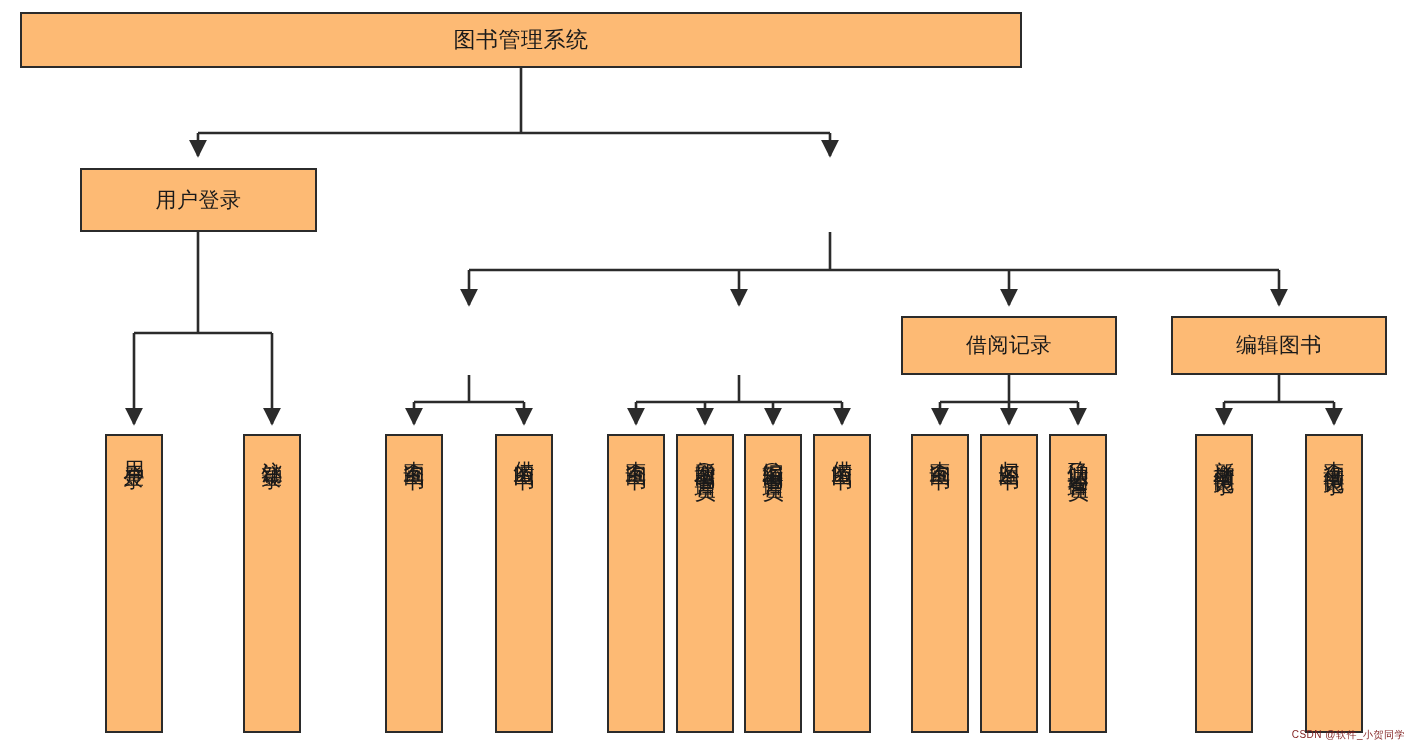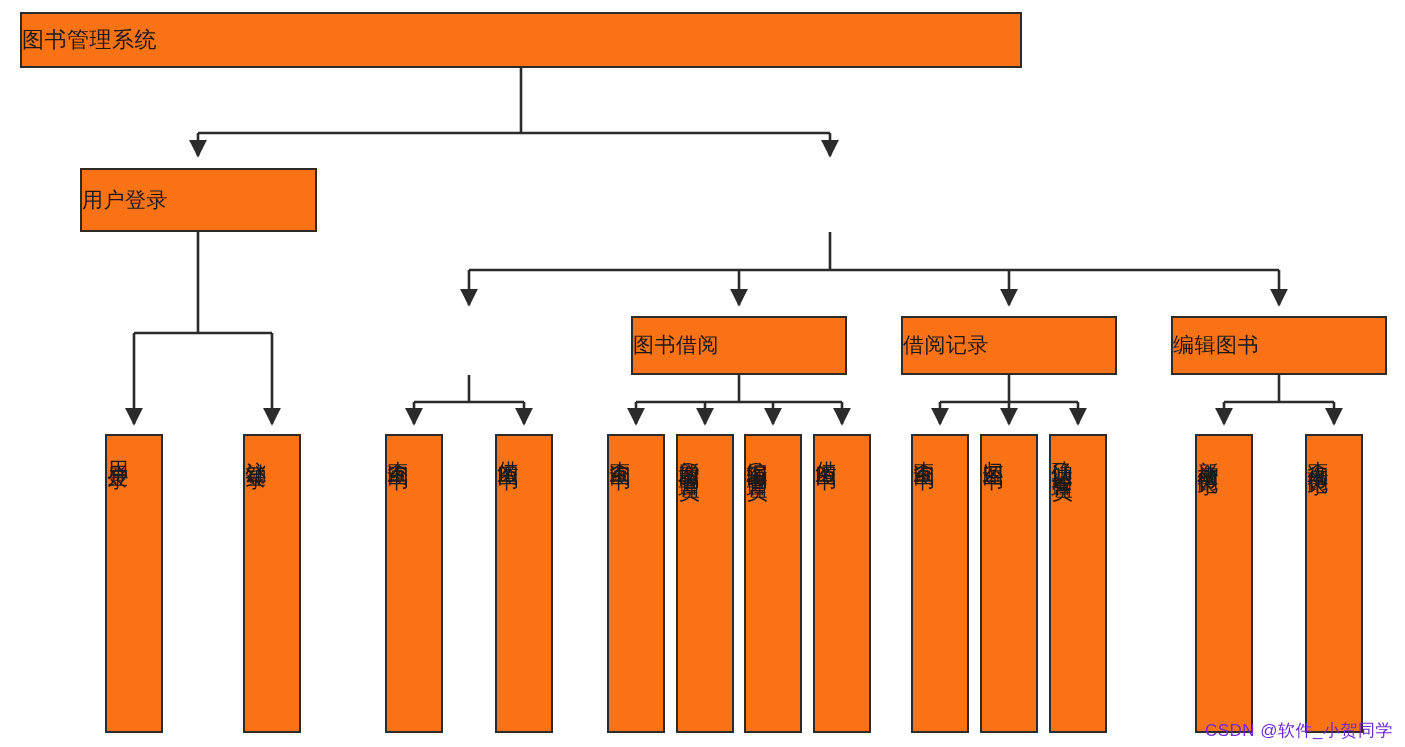--- a/index.html
+++ b/index.html
@@ -18,23 +18,24 @@
   }
   svg.edges {
     position: absolute;
     left: 0; top: 0;
     width: 1405px; height: 747px;
     pointer-events: none;
   }
   .node {
     position: absolute;
     border: 2px solid #2b2b2b;
-    background: #f97316;
+    background: #fdba74;
     display: flex;
     align-items: center;
+    justify-content: center;
     color: #1a1a1a;
   }
   .node .label {
     display: block;
     text-align: center;
     line-height: 1.18;
     white-space: nowrap;
   }
   .node.horizontal .label {
     font-size: 21px;
@@ -48,24 +49,24 @@
     writing-mode: vertical-rl;
     text-orientation: upright;
     font-size: 21px;
     line-height: 1.05;
     letter-spacing: 3px;
     white-space: pre;
   }
   .node.level1 .label { font-size: 22px; }
   #watermark {
     position: absolute;
-    right: 12px;
+    right: 0;
     bottom: 5px;
-    font-size: 17px;
-    color: #6d28d9;
+    font-size: 10px;
+    color: #7f1d1d;
     letter-spacing: 0.5px;
     white-space: nowrap;
   }
 </style>
 </head>
 <body>
 
 <div id="diagram-root">
 
   <svg class="edges" viewBox="0 0 1405 747">
@@ -119,23 +120,20 @@
   </svg>
 
   <div class="node horizontal level1" style="left:20px; top:12px; width:1002px; height:56px;">
     <span class="label">图书管理系统</span>
   </div>
 
   <div class="node horizontal" style="left:80px; top:168px; width:237px; height:64px;">
     <span class="label">用户登录</span>
   </div>
 
-  <div class="node horizontal" style="left:631px; top:316px; width:216px; height:59px;">
-    <span class="label">图书借阅</span>
-  </div>
   <div class="node horizontal" style="left:901px; top:316px; width:216px; height:59px;">
     <span class="label">借阅记录</span>
   </div>
   <div class="node horizontal" style="left:1171px; top:316px; width:216px; height:59px;">
     <span class="label">编辑图书</span>
   </div>
 
   <div class="node vertical" style="left:105px; top:434px; width:58px; height:299px;">
     <span class="label">用户登录</span>
   </div>

